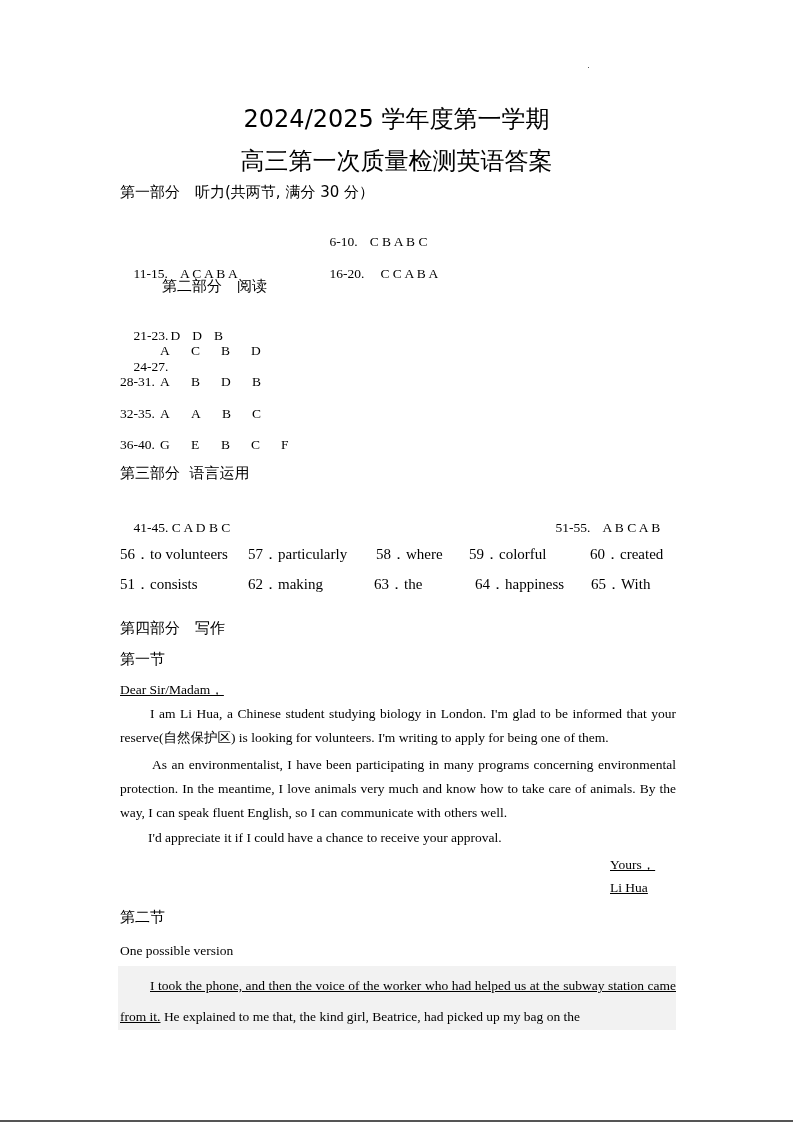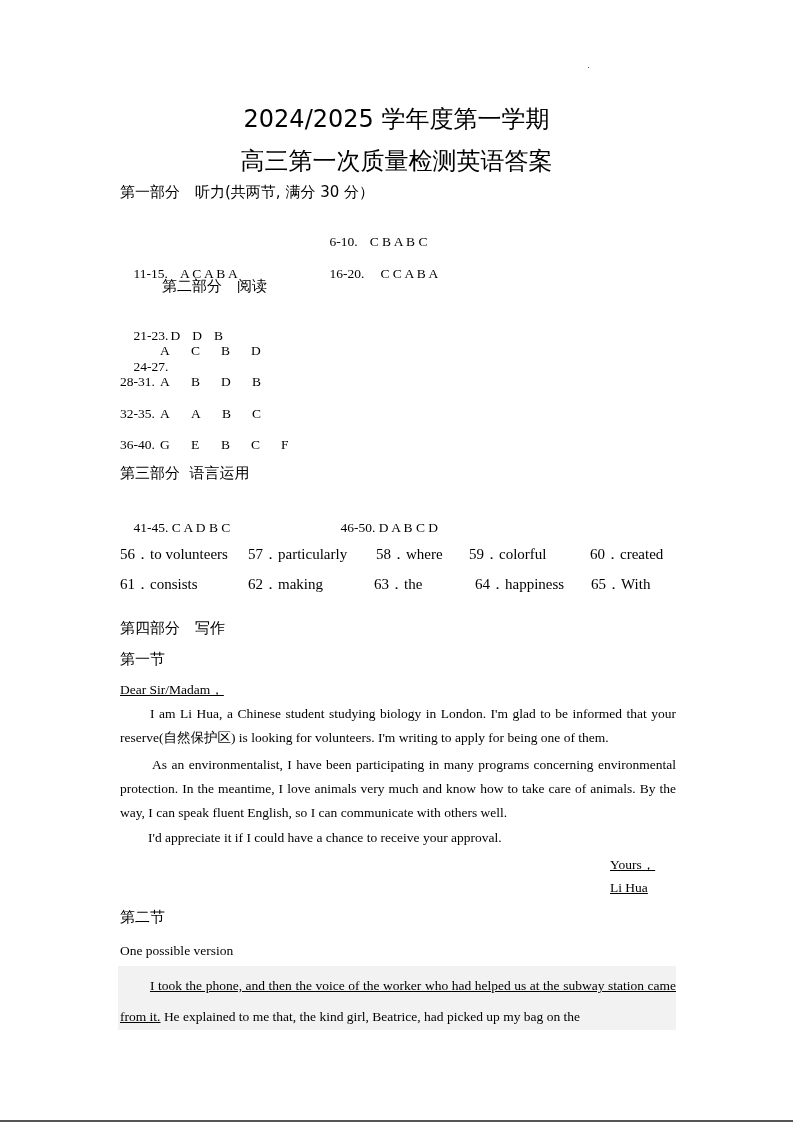--- a/index.html
+++ b/index.html
@@ -73,31 +73,31 @@
   <div class="abs serif ans" style="left:191px; top:437px;">E</div>
   <div class="abs serif ans" style="left:221px; top:437px;">B</div>
   <div class="abs serif ans" style="left:251px; top:437px;">C</div>
   <div class="abs serif ans" style="left:281px; top:437px;">F</div>
 
   <div class="abs sans heading" style="left:120px; top:464px;text-align:right;">第三部分  语言运用</div>
 
   <div class="abs serif ans" style="left:120px; top:504px;">
     <span>41-45.</span><span> </span><span>C A D B C</span>
   </div>
-  <div class="abs serif ans" style="left:327px; top:504px;">
-    <span>46-50.</span><span> </span><span>D A B C D</span>
+  <div class="abs serif ans" style="left:542px; top:504px;">
+    <span>51-55.</span><span style="display:inline-block;width:12px"></span><span>A B C A B</span>
   </div>
 
   <div class="abs serif word" style="left:120px; top:545px;"><span>56．</span><span>to volunteers</span></div>
   <div class="abs serif word" style="left:248px; top:545px;"><span>57．</span><span>particularly</span></div>
   <div class="abs serif word" style="left:376px; top:545px;"><span>58．</span><span>where</span></div>
   <div class="abs serif word" style="left:469px; top:545px;"><span>59．</span><span>colorful</span></div>
   <div class="abs serif word" style="left:590px; top:545px;"><span>60．</span><span>created</span></div>
 
-  <div class="abs serif word" style="left:120px; top:575px;"><span>61．</span><span>consists</span></div>
+  <div class="abs serif word" style="left:120px; top:575px;"><span>51．</span><span>consists</span></div>
   <div class="abs serif word" style="left:248px; top:575px;"><span>62．</span><span>making</span></div>
   <div class="abs serif word" style="left:374px; top:575px;"><span>63．</span><span>the</span></div>
   <div class="abs serif word" style="left:475px; top:575px;"><span>64．</span><span>happiness</span></div>
   <div class="abs serif word" style="left:591px; top:575px;"><span>65．</span><span>With</span></div>
 
   <div class="abs sans heading" style="left:120px; top:619px;">第四部分　写作</div>
   <div class="abs sans heading" style="left:120px; top:650px;">第一节</div>
 
   <div class="abs serif body-text u" style="left:120px; top:681px;">Dear Sir/Madam，</div>
 

